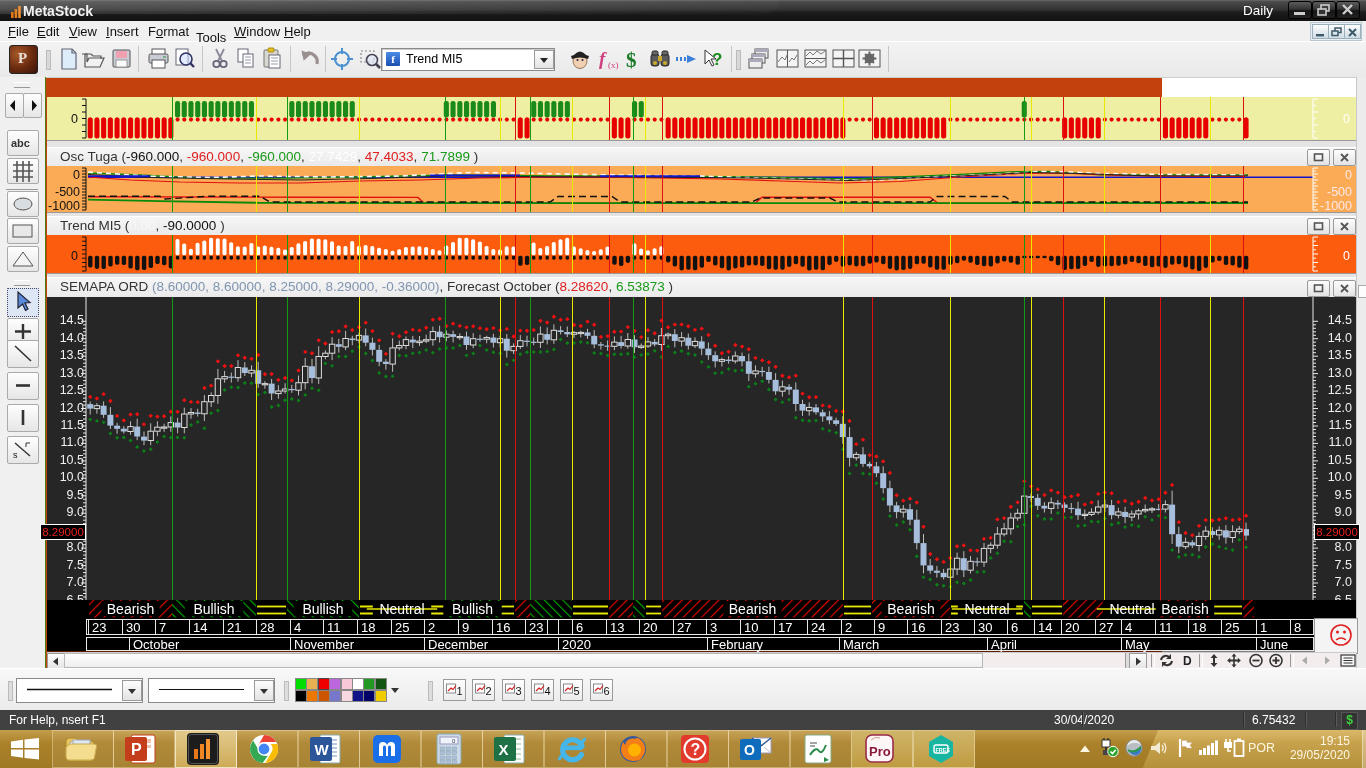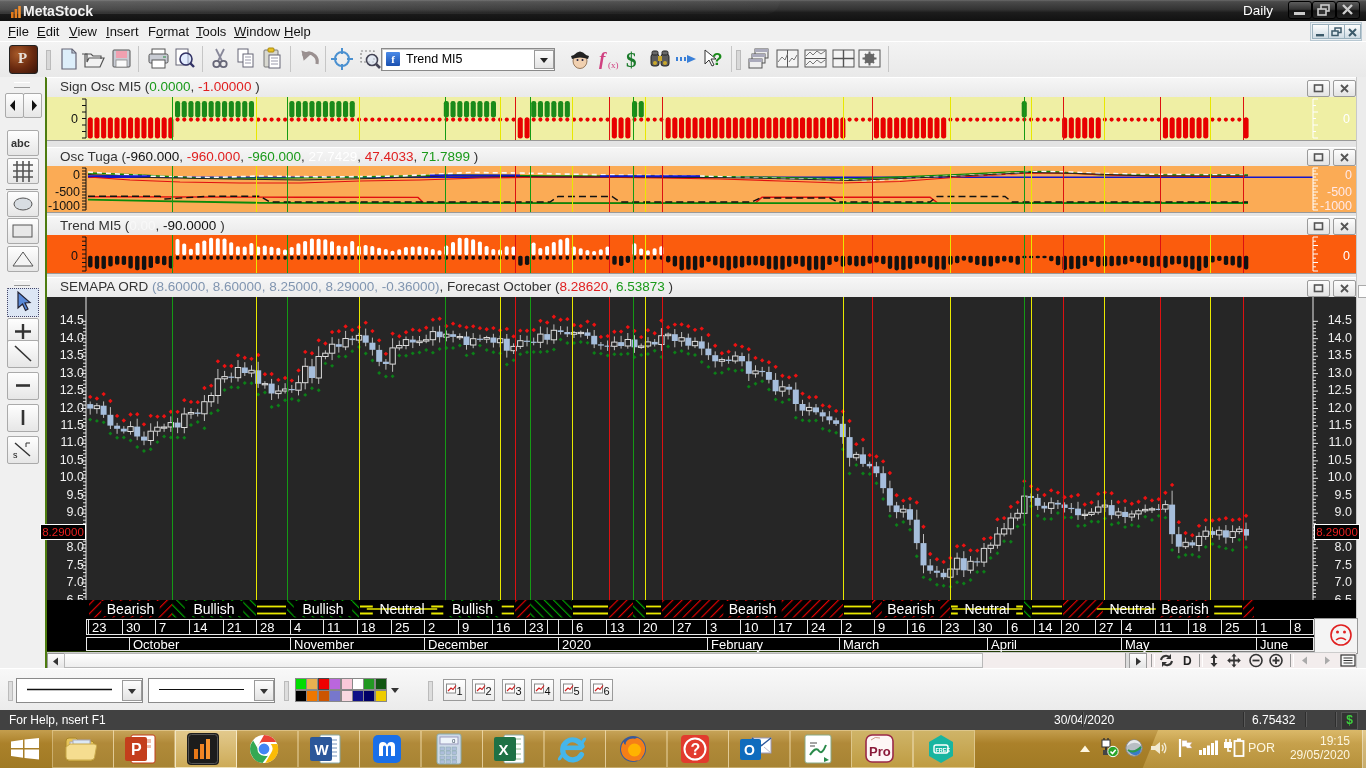--- a/index.html
+++ b/index.html
@@ -1,17 +1,17 @@
 <!DOCTYPE html>
 <html><head><meta charset="utf-8"><style>
 html,body{margin:0;padding:0;width:1366px;height:768px;overflow:hidden;font-family:"Liberation Sans",sans-serif;}
 .ab{position:absolute;}
 .btn3{background:linear-gradient(#fdfdfd,#e3e3e3);border:1px solid #9a9a9a;border-radius:2px;}
 </style></head><body>
-<div class="ab" style="left:0;top:0;width:1162px;height:768px;background:#4d7c0f">
+<div class="ab" style="left:0;top:0;width:1162px;height:768px;background:#c2410c">
 <div class="ab" style="left:0;top:0;width:1366px;height:21px;background:linear-gradient(180deg,#6a6a6a 0%,#4a4a4a 8%,#333 45%,#1c1c1c 60%,#111 100%);">
 <div class="ab" style="left:0;top:0;width:780px;height:14px;background:linear-gradient(100deg,rgba(255,255,255,.13),rgba(255,255,255,.02));border-radius:0 0 60px 0;"></div>
 <svg class="ab" style="left:11px;top:5px" width="11" height="13">
         <rect x="0" y="7" width="2.6" height="6" fill="#e07818"></rect>
         <rect x="3.6" y="4" width="2.6" height="9" fill="#e88020"></rect>
         <rect x="7.2" y="1" width="2.6" height="12" fill="#f09030"></rect>
       </svg>
 <div class="ab" style="left:23px;top:3px;color:#f2f2f2;font-size:14px;font-weight:bold;letter-spacing:0px">MetaStock</div>
 <div class="ab" style="left:1243px;top:3px;color:#fff;font-size:13.5px;">Daily</div>
 <div class="ab" style="left:1288px;top:1px;width:22px;height:16px;background:linear-gradient(#5d5d5d,#333 45%,#151515 55%,#222);border:1px solid #000;border-radius:3px;"><svg width="22" height="16">
@@ -24,21 +24,21 @@
 <div class="ab" style="left:1336px;top:1px;width:22px;height:16px;background:linear-gradient(#5d5d5d,#333 45%,#151515 55%,#222);border:1px solid #000;border-radius:3px;"><svg width="22" height="16">
           <path d="M6 3 L15 12 M15 3 L6 12" stroke="#ccc" stroke-width="2.4"></path>
         </svg></div>
 </div>
 <div class="ab" style="left:0;top:21px;width:1366px;height:20px;background:#f0f0f0;border-bottom:1px solid #fff;">
 <div class="ab" style="left:8px;top:3px;font-size:13px;color:#111"><span style="text-decoration:underline">F</span>ile</div>
 <div class="ab" style="left:37px;top:3px;font-size:13px;color:#111"><span style="text-decoration:underline">E</span>dit</div>
 <div class="ab" style="left:69px;top:3px;font-size:13px;color:#111"><span style="text-decoration:underline">V</span>iew</div>
 <div class="ab" style="left:106px;top:3px;font-size:13px;color:#111"><span style="text-decoration:underline">I</span>nsert</div>
 <div class="ab" style="left:148px;top:3px;font-size:13px;color:#111">F<span style="text-decoration:underline">o</span>rmat</div>
-<div class="ab" style="left:196px;top:3px;font-size:13px;color:#111"><span style="text-decoration:underline">T</span>ools</div>
+<div class="ab" style="left:196px;top:9px;font-size:13px;color:#111"><span style="text-decoration:underline">T</span>ools</div>
 <div class="ab" style="left:234px;top:3px;font-size:13px;color:#111"><span style="text-decoration:underline">W</span>indow</div>
 <div class="ab" style="left:284px;top:3px;font-size:13px;color:#111"><span style="text-decoration:underline">H</span>elp</div>
 <div class="ab" style="left:1310px;top:1px;width:50px;height:17px;background:#e8eef2;border:1px solid #b8c8d2;"></div>
 <div class="ab" style="left:1312px;top:3px;width:15px;height:13px;background:linear-gradient(#fdfdfd,#cfdce4);border:1px solid #9ab0bc;"><svg width="15" height="13">
           <rect x="3" y="8" width="8" height="2.4" fill="#3c5a6a"></rect>
         </svg></div>
 <div class="ab" style="left:1328px;top:3px;width:15px;height:13px;background:linear-gradient(#fdfdfd,#cfdce4);border:1px solid #9ab0bc;"><svg width="15" height="13">
           <rect x="6" y="2" width="6" height="4.5" fill="none" stroke="#3c5a6a" stroke-width="1.5"></rect>
           <rect x="3" y="5" width="6" height="4.5" fill="#dde8ee" stroke="#3c5a6a" stroke-width="1.5"></rect>
         </svg></div>
@@ -221,29 +221,20 @@
         </svg></div>
 <div class="ab" style="left:7px;top:359px;width:30px;height:26px;background:linear-gradient(#fefefe,#e6e6e6);border:1px solid #aaa;border-radius:2px;"><svg width="30" height="26">
           <path d="M7 6 L22 19" stroke="#333" stroke-width="1.4"></path>
           <text x="5" y="21" font-size="9" fill="#111">s</text>
           <path d="M18 6 h4 M18 6 v4" stroke="#333"></path>
         </svg></div>
 </div>
 <div class="ab" style="left:1356px;top:77px;width:10px;height:591px;background:#ececec;border-left:1px solid #c8c8c8;">
       <div class="ab" style="left:1px;top:208px;width:8px;height:11px;background:#fdfdfd;border:1px solid #aaa"></div>
     </div>
-<div class="ab" style="left:47px;top:77px;width:1309px;height:20px;background:linear-gradient(#f6f6f6,#e9e9e9);border-top:1px solid #fff;">
-<div class="ab" style="left:13px;top:1px;font-size:13.5px;"><span style="color:#333">Sign Osc MI5 (</span><span style="color:#1a9a1a">0.0000</span><span style="color:#333">, </span><span style="color:#e02020">-1.00000</span><span style="color:#333"> )</span></div>
-<div class="ab btn3" style="left:1260px;top:2px;width:21px;height:15px;"><svg width="21" height="15">
-          <rect x="6.5" y="4" width="8" height="6.5" fill="none" stroke="#555" stroke-width="1.6"></rect>
-        </svg></div>
-<div class="ab btn3" style="left:1286px;top:2px;width:21px;height:15px;"><svg width="21" height="15">
-          <path d="M7 4 L14 11 M14 4 L7 11" stroke="#555" stroke-width="1.8"></path>
-        </svg></div>
-</div>
 <svg class="ab" style="left:47px;top:97px" width="1309" height="43">
       <rect x="0" y="0" width="1309" height="43" fill="#efefa4"></rect>
       <rect x="40.7" y="20.5" width="5.1" height="21" rx="2.3" fill="#e80000"></rect>
       <rect x="47.4" y="20.5" width="5.1" height="21" rx="2.3" fill="#e80000"></rect>
       <rect x="54.1" y="20.5" width="5.1" height="21" rx="2.3" fill="#e80000"></rect>
       <rect x="60.8" y="20.5" width="5.1" height="21" rx="2.3" fill="#e80000"></rect>
       <rect x="67.5" y="20.5" width="5.1" height="21" rx="2.3" fill="#e80000"></rect>
       <rect x="74.2" y="20.5" width="5.1" height="21" rx="2.3" fill="#e80000"></rect>
       <rect x="81.0" y="20.5" width="5.1" height="21" rx="2.3" fill="#e80000"></rect>
       <rect x="87.7" y="20.5" width="5.1" height="21" rx="2.3" fill="#e80000"></rect>

